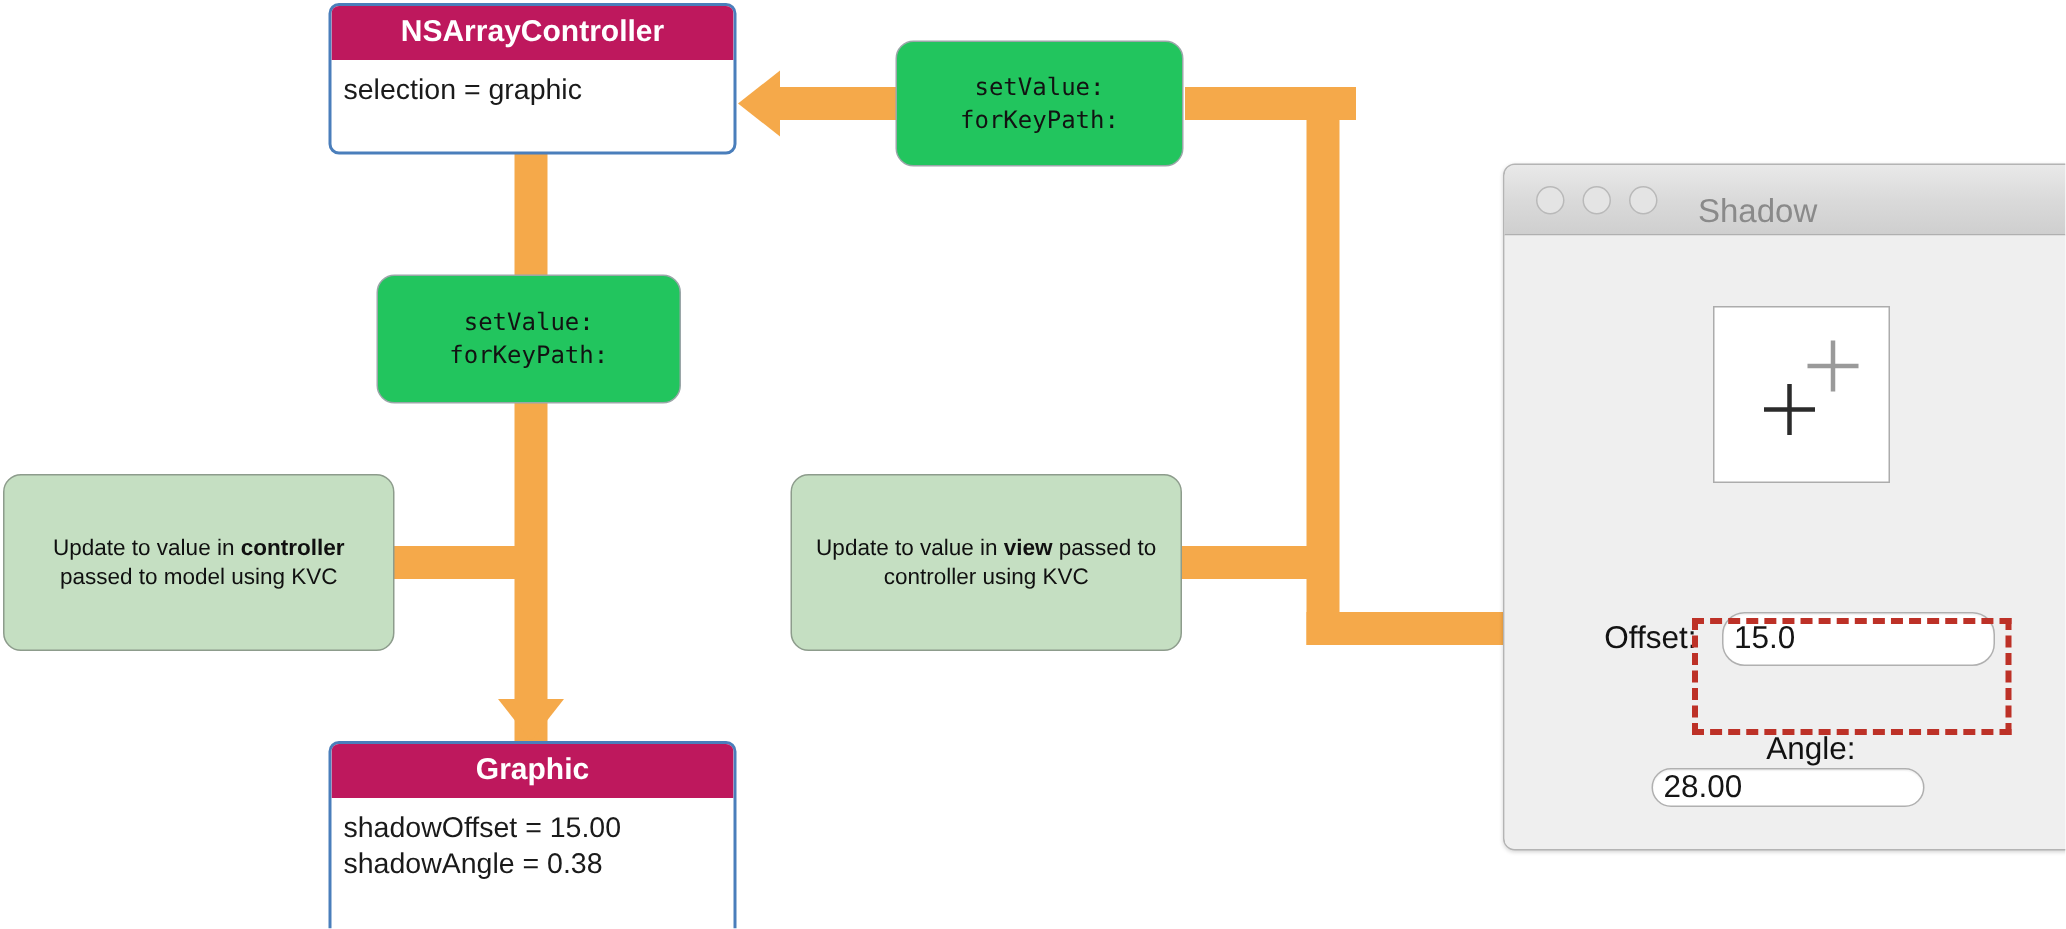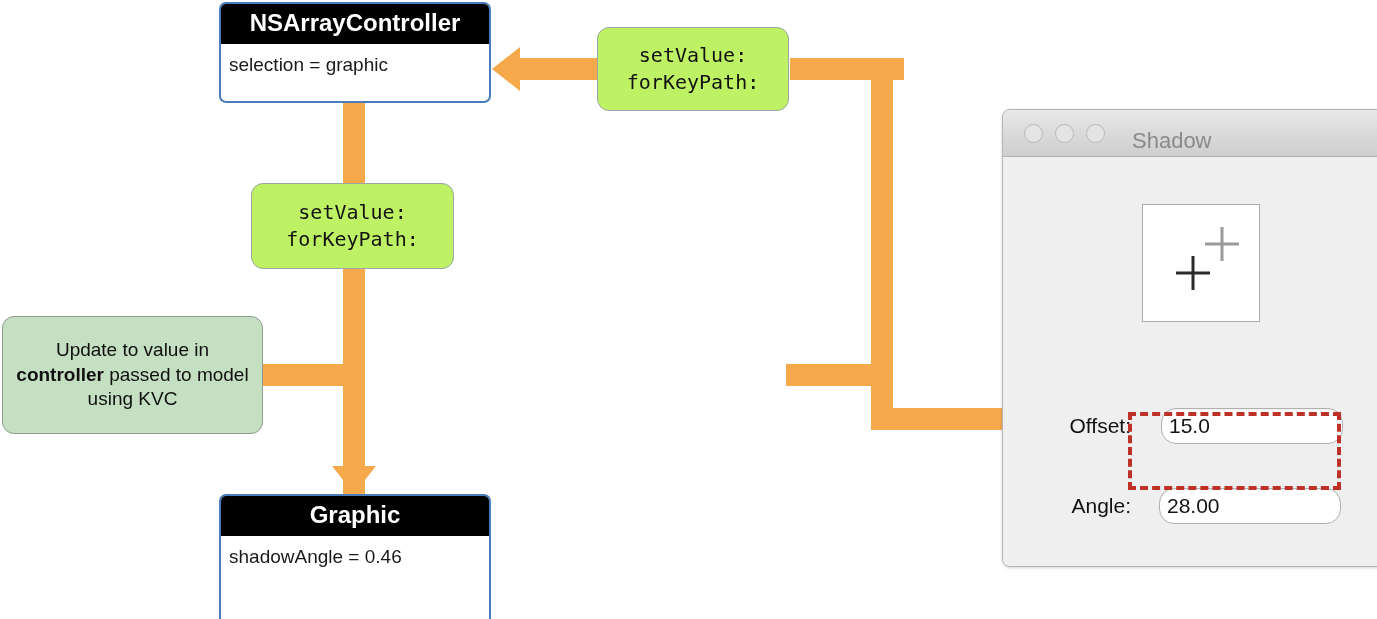--- a/index.html
+++ b/index.html
@@ -43,65 +43,65 @@
   
   .classbox {
     position: absolute;
     border: 2px solid #4a7ebb;
     border-radius: 7px;
     background: #ffffff;
     box-sizing: border-box;
     overflow: hidden;
   }
   .classbox .hdr {
-    background: #000000;
+    background: #be185d;
     color: #ffffff;
     font-weight: bold;
-    font-size: 24px;
+    font-size: 20px;
     text-align: center;
     padding: 6px 4px 8px 4px;
     line-height: 1.1;
   }
   .classbox .body {
     padding: 9px 8px 11px 8px;
     text-align: left;
     font-size: 19px;
     color: #1a1a1a;
     line-height: 1.28;
   }
 
   
   .msgbox {
     position: absolute;
     border: 1.5px solid #9aa6a8;
     border-radius: 12px;
-    background: #bef264;
+    background: #22c55e;
     box-sizing: border-box;
     display: flex;
     align-items: center;
     justify-content: center;
     font-family: "DejaVu Sans Mono", monospace;
-    font-size: 20px;
+    font-size: 16px;
     color: #121212;
     line-height: 1.36;
     text-align: center;
     white-space: pre-line;
   }
 
   
   .notebox {
     position: absolute;
     border: 1.5px solid #8d9c8c;
     border-radius: 12px;
     background: #c5dfc2;
     box-sizing: border-box;
     display: flex;
     align-items: center;
     justify-content: center;
-    font-size: 19px;
+    font-size: 15px;
     color: #101010;
     line-height: 1.3;
     text-align: center;
     padding: 4px 8px;
   }
   .notebox b { font-weight: bold; }
 
   
   .macwin {
     position: absolute;
@@ -220,60 +220,66 @@
   <div class="arrowhead-down" style="left:332px; top:466px;"></div>
 
   <div class="classbox" style="left:219px; top:2px; width:272px; height:101px;">
     <div class="hdr">NSArrayController</div>
     <div class="body">selection = graphic</div>
   </div>
 
   <div class="classbox" style="left:219px; top:494px; width:272px; height:135px;">
     <div class="hdr">Graphic</div>
     <div class="body">
-      <div>shadowAngle = 0.46</div>
+      <div>shadowOffset = 15.00</div>
+      <div>shadowAngle = 0.38</div>
     </div>
   </div>
 
   <div class="msgbox" style="left:597px; top:27px; width:192px; height:84px;">setValue:
 forKeyPath:</div>
 
   <div class="msgbox" style="left:251px; top:183px; width:203px; height:86px;">setValue:
 forKeyPath:</div>
 
   <div class="notebox" style="left:2px; top:316px; width:261px; height:118px;">
     <div>
       <span>Update to value in </span><b>controller</b><span> passed to model using KVC</span>
     </div>
   </div>
 
+  <div class="notebox" style="left:527px; top:316px; width:261px; height:118px;">
+    <div>
+      <span>Update to value in </span><b>view</b><span> passed to controller using KVC</span>
+    </div>
+  </div>
 
   <div class="macwin" style="left:1002px; top:109px; width:395px; height:458px;">
     <div class="titlebar">
       <div class="dots">
         <div class="dot"></div>
         <div class="dot"></div>
         <div class="dot"></div>
       </div>
       <div class="wintitle">Shadow</div>
     </div>
 
     <div class="content">
 
       <div class="canvasbox" style="left:139px; top:47px; width:118px; height:118px;">
         <div class="plus" style="left:62px; top:22px; width:34px; height:34px; color:#9a9a9a;"></div>
         <div class="plus" style="left:33px; top:51px; width:34px; height:34px; color:#2b2b2b;"></div>
       </div>
 
-      <div class="fieldrow" style="left:10px; top:251px; width:330px; height:36px;gap:13px;">
+      <div class="fieldrow" style="left:10px; top:251px; width:330px; height:36px;">
         <div class="lbl" style="width:118px;">Offset:</div>
         <div class="textfield" style="margin-left:17px; width:182px; height:36px;">15.0</div>
       </div>
 
-      <div class="fieldrow" style="left:10px; top:331px; width:330px; height:36px;">
+      <div class="fieldrow" style="left:10px; top:331px; width:330px; height:36px;flex-direction:column;">
         <div class="lbl" style="width:118px;">Angle:</div>
         <div class="textfield" style="margin-left:28px; width:182px; height:36px;">28.00</div>
       </div>
 
     </div>
   </div>
 
   <div class="highlight-dashed" style="left:1128px; top:412px; width:213px; height:78px;"></div>
 
 </div>

